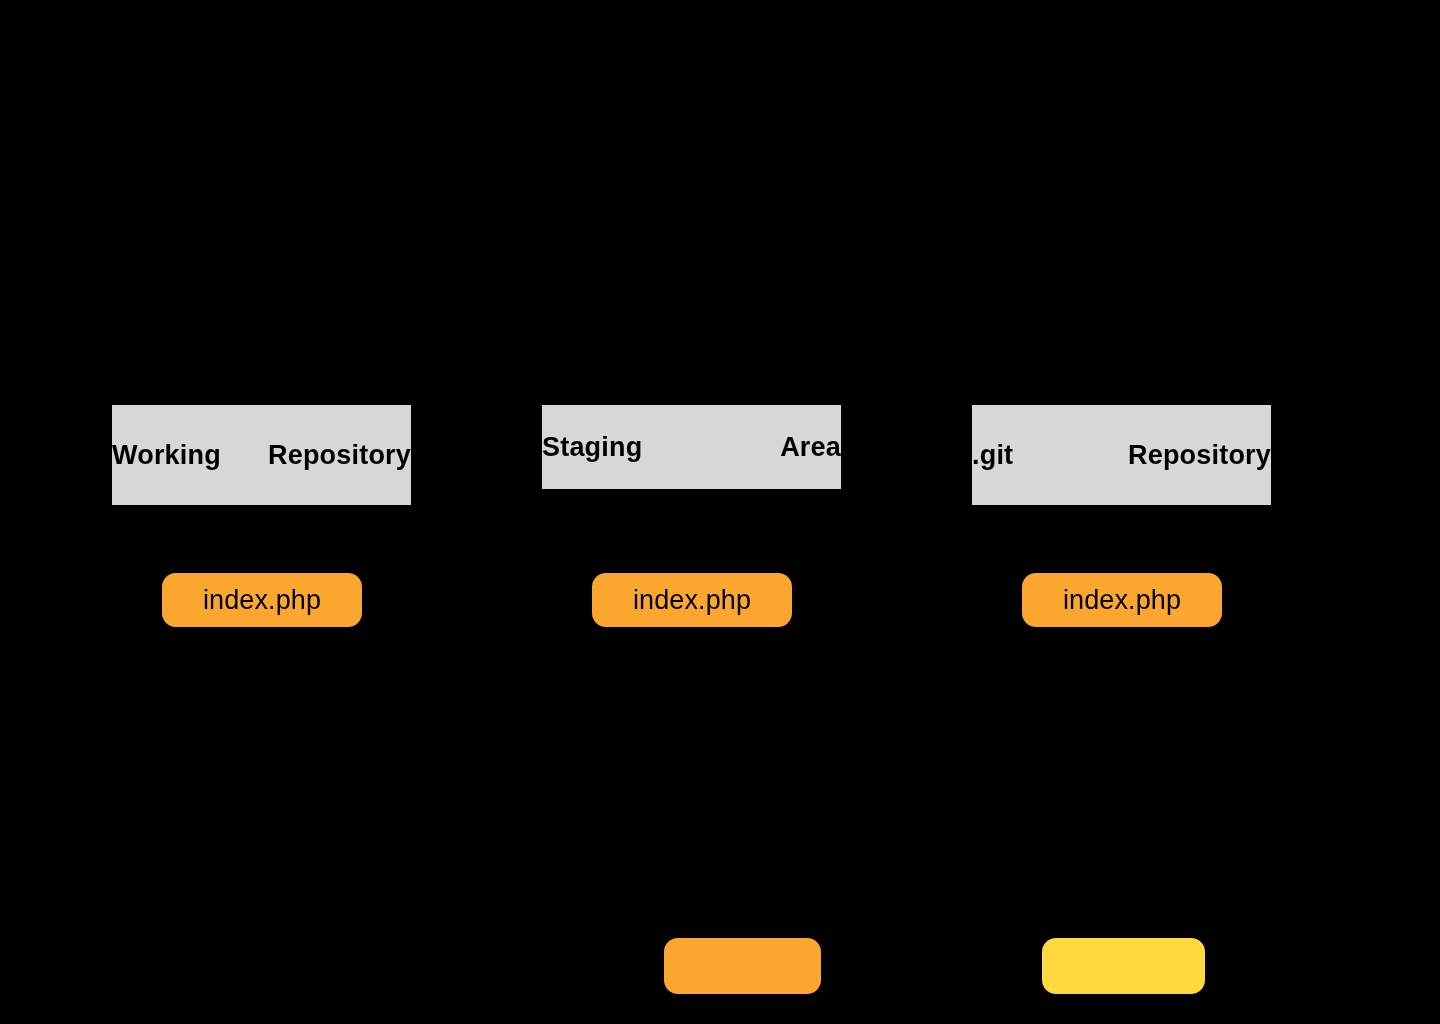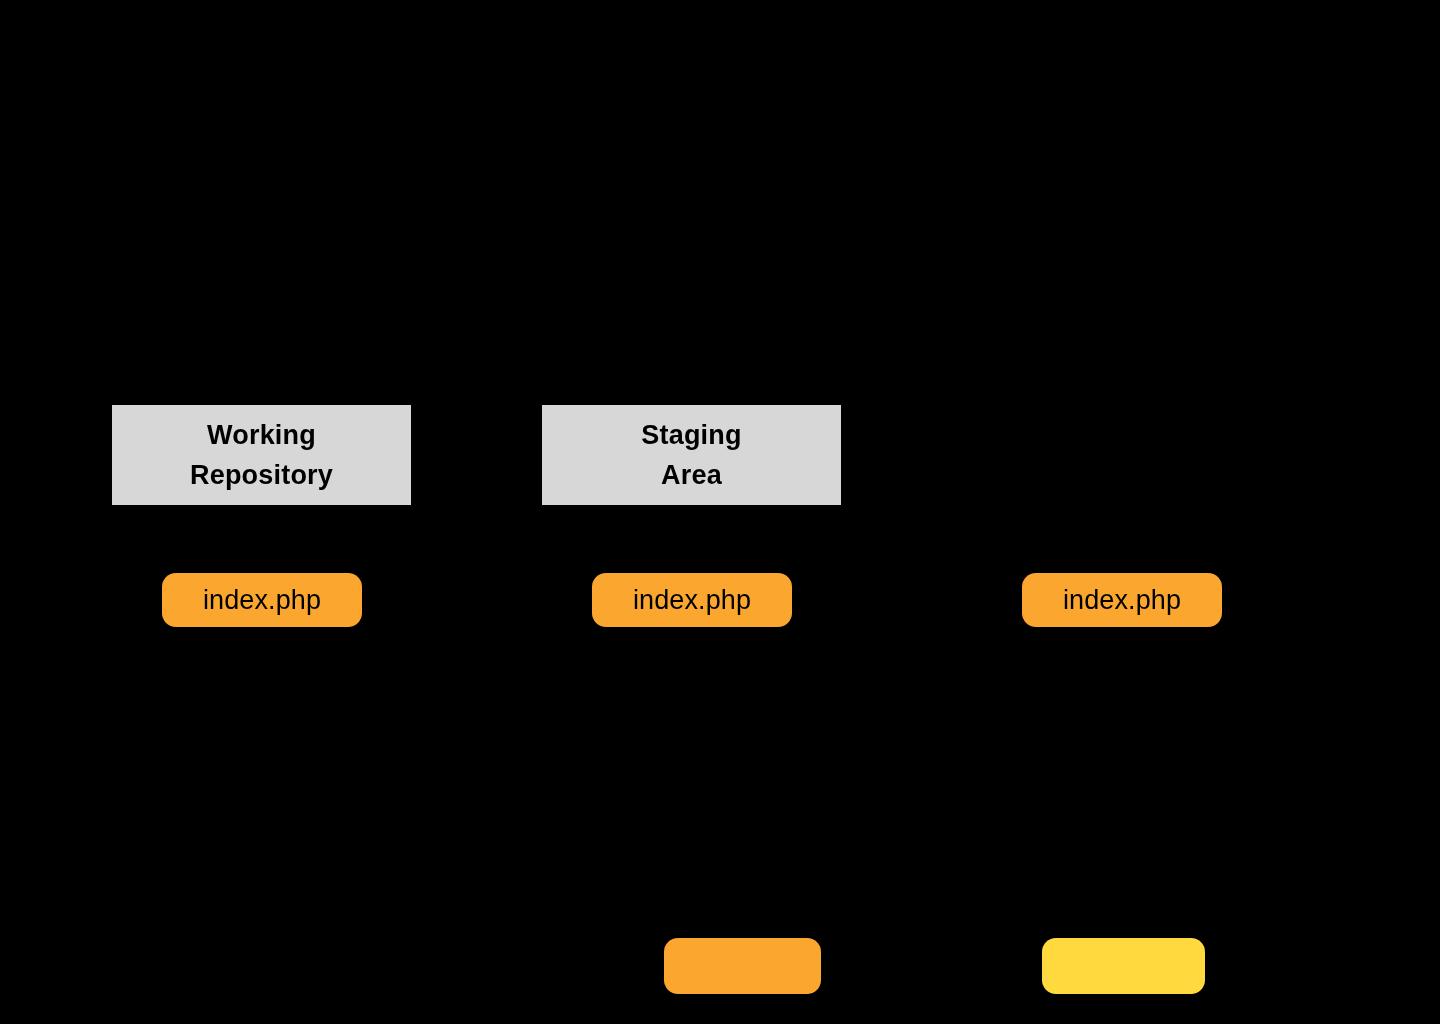--- a/index.html
+++ b/index.html
@@ -17,23 +17,23 @@
     height: 1024px;
     background: #000000;
     overflow: hidden;
   }
 
   
   .area-box {
     position: absolute;
     box-sizing: border-box;
     display: flex;
-    flex-direction: column;
+    flex-direction: row;
     align-items: center;
-    justify-content: center;
+    justify-content: space-between;
     background: #d7d7d7;
     color: #000000;
     font-weight: bold;
     font-size: 27px;
     line-height: 40px;
     letter-spacing: 0.2px;
     text-align: center;
     user-select: none;
   }
   .area-box .line {
@@ -72,28 +72,32 @@
 <div id="canvas" style="width: 1440px; height: 1024px; background: rgb(0, 0, 0);">
 
   <div class="area-box" id="area-box-0" style="left: 112px; top: 405px; width: 299px; height: 100px; background: rgb(215, 215, 215);">
     <span class="line">Working</span>
     <span class="line">Repository</span>
   </div>
   <div class="file-pill" id="file-pill-0" style="left: 162px; top: 573px; width: 200px; height: 54px; background: rgb(251, 167, 47);">
     <span>index.php</span>
   </div>
 
-  <div class="area-box" id="area-box-1" style="left: 542px; top: 405px; width: 299px; height: 100px; background: rgb(215, 215, 215);">
+  <div class="area-box" id="area-box-1" style="left: 542px; top: 405px; width: 299px; height: 84px; background: rgb(215, 215, 215);">
     <span class="line">Staging</span>
     <span class="line">Area</span>
   </div>
   <div class="file-pill" id="file-pill-1" style="left: 592px; top: 573px; width: 200px; height: 54px; background: rgb(251, 167, 47);">
     <span>index.php</span>
   </div>
 
+  <div class="area-box" id="area-box-2" style="left: 972px; top: 405px; width: 299px; height: 100px; background: rgb(215, 215, 215);">
+    <span class="line">.git</span>
+    <span class="line">Repository</span>
+  </div>
   <div class="file-pill" id="file-pill-2" style="left: 1022px; top: 573px; width: 200px; height: 54px; background: rgb(251, 167, 47);">
     <span>index.php</span>
   </div>
 
   <div class="edge-bar" id="edge-bar-0" style="left: 664px; top: 938px; width: 157px; height: 56px; background: rgb(251, 167, 47);"></div>
   <div class="edge-bar" id="edge-bar-1" style="left: 1042px; top: 938px; width: 163px; height: 56px; background: rgb(255, 217, 61);"></div>
 
 </div>
 
 </body></html>

